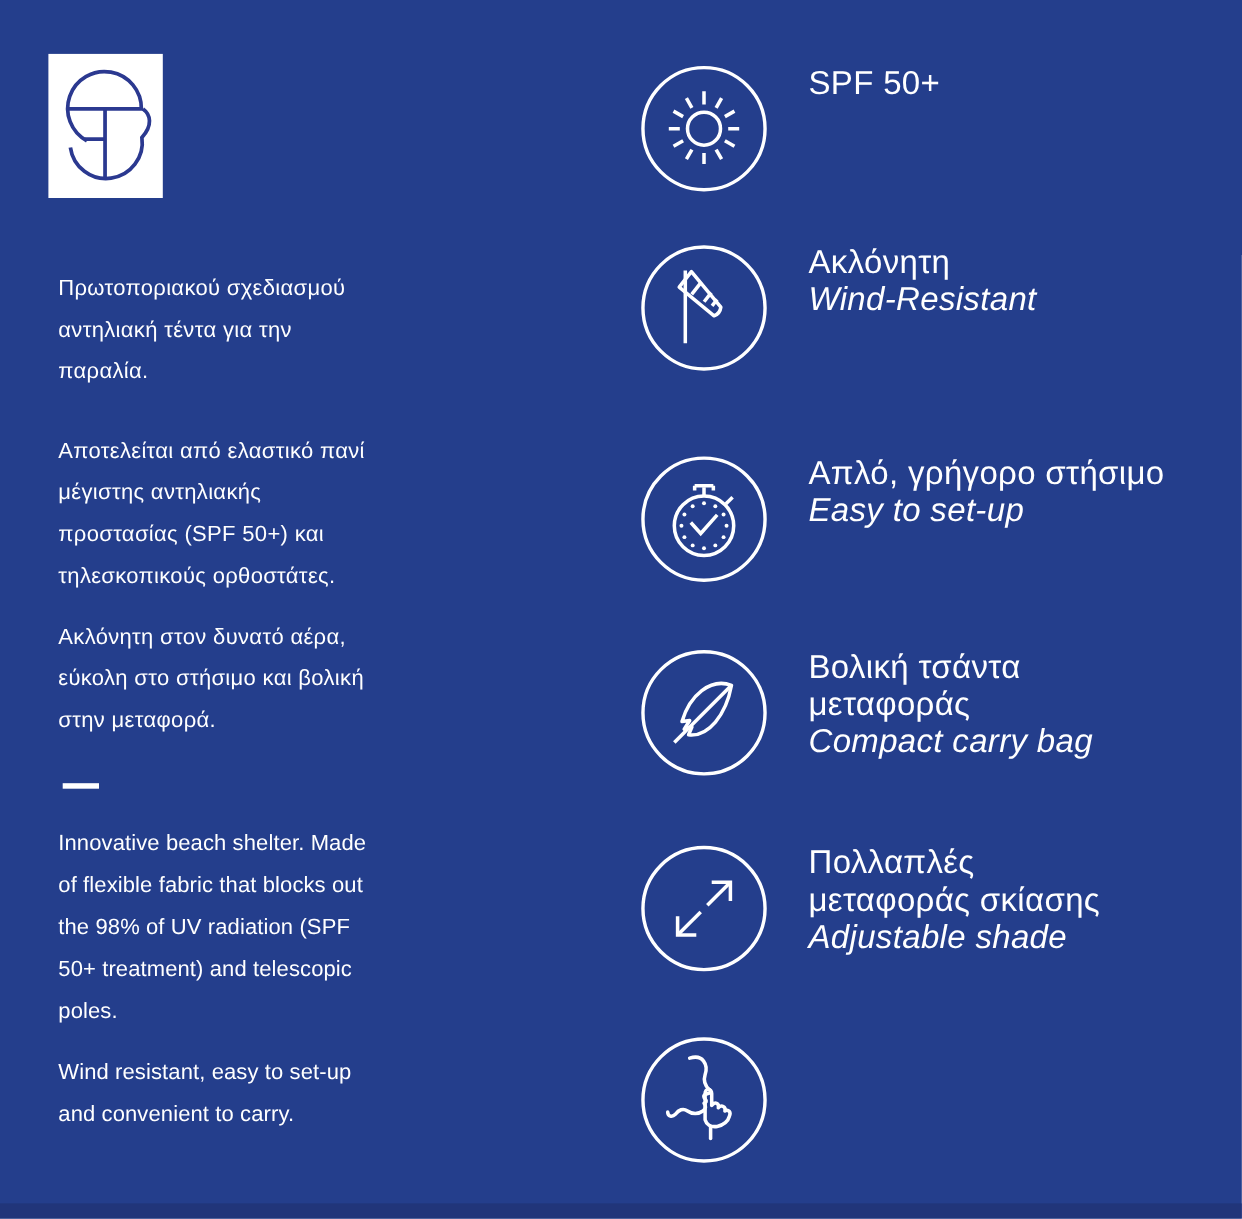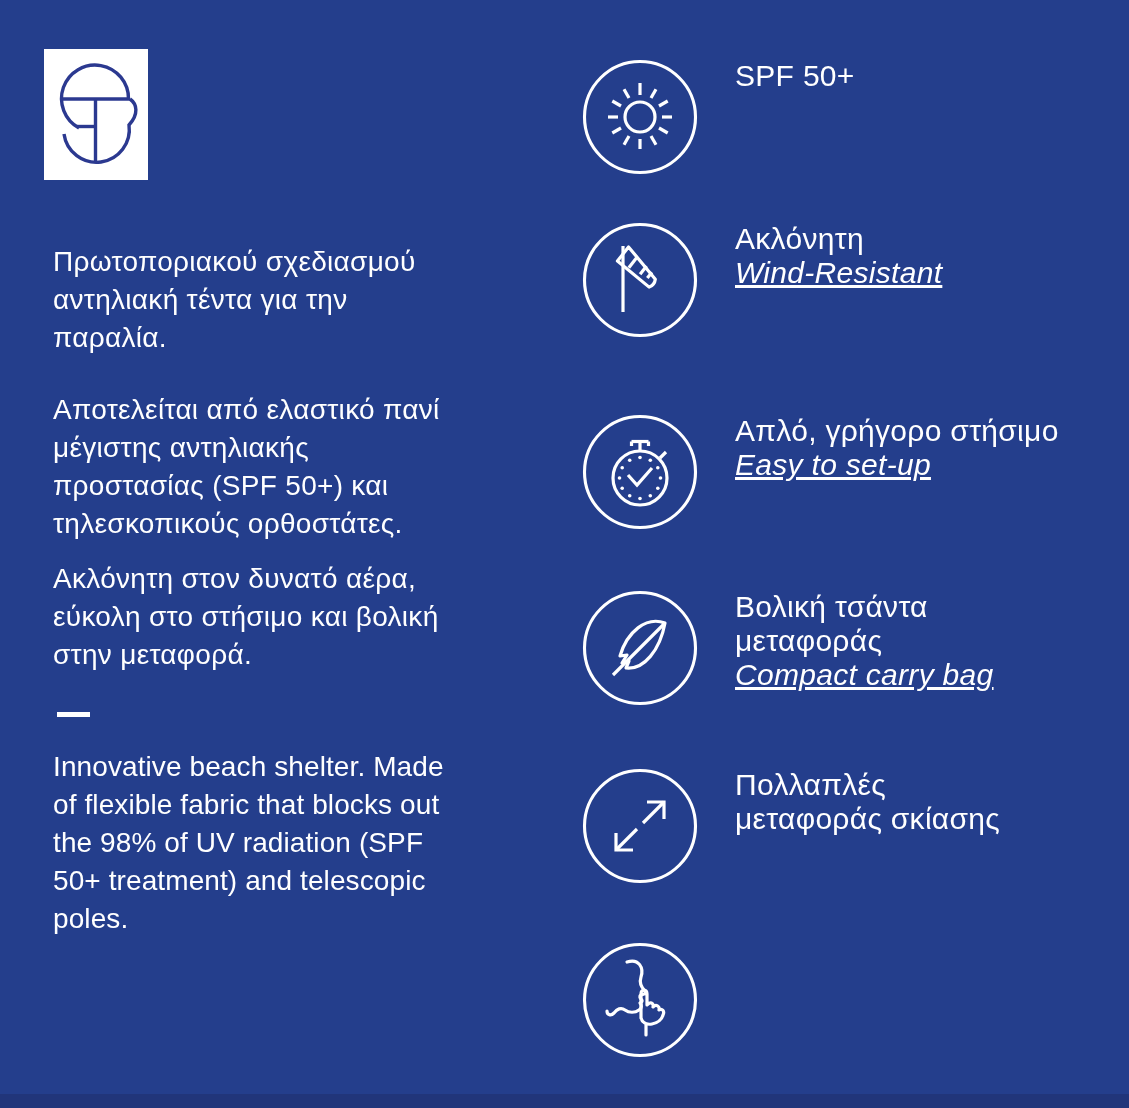--- a/index.html
+++ b/index.html
@@ -6,36 +6,36 @@
   #page{
     position:relative;width:1129px;height:1108px;overflow:hidden;
     font-family:"Liberation Sans",sans-serif;color:#fff;
   }
   
   .logo-box{position:absolute;left:44px;top:49px;width:104px;height:131px;background:#fff;}
   .logo-box svg{position:absolute;left:0;top:0;}
   
   .para{
     position:absolute;left:53px;width:520px;
-    font-size:28px;line-height:38px;letter-spacing:.3px;
+    font-size:20px;line-height:38px;letter-spacing:.3px;
     white-space:pre-line;
   }
   .para.it{letter-spacing:.1px;}
   #p1{top:243px}
   #p2{top:391px}
   #p3{top:560px}
   #p4{top:748px}
   #p5{top:956px}
   .dash{position:absolute;left:57px;top:712px;width:33px;height:5px;background:#fff;}
   
   .feature{position:absolute;left:582px;height:116px;display:flex;align-items:flex-start;}
   .feature .badge{width:116px;height:116px;flex:0 0 auto;}
   .feature .lbl{margin-left:37px;font-size:30px;line-height:34px;letter-spacing:.3px;}
   .feature .l1{white-space:pre-line;}
-  .feature .l2{font-style:italic;white-space:pre-line;text-decoration:underline;}
+  .feature .l2{font-style:italic;white-space:pre-line;}
   #f1{top:59px}
   #f2{top:222px}
   #f3{top:414px}
   #f4{top:590px}
   #f5{top:768px}
   #f6{top:942px}
   
   .badge *{stroke:#fff;fill:none;stroke-width:3.2;}
   .badge .ring{stroke-width:3.1;}
   .badge .dot{fill:#fff;stroke:none;}
@@ -67,20 +67,22 @@
 τηλεσκοπικούς ορθοστάτες.</div>
   <div class="para" id="p3">Ακλόνητη στον δυνατό αέρα,
 εύκολη στο στήσιμο και βολική
 στην μεταφορά.</div>
   <div class="dash"></div>
   <div class="para it" id="p4">Innovative beach shelter. Made
 of flexible fabric that blocks out
 the 98% of UV radiation (SPF
 50+ treatment) and telescopic
 poles.</div>
+  <div class="para it" id="p5">Wind resistant, easy to set-up
+and convenient to carry.</div>
 
   <div class="feature" id="f1">
     <svg class="badge" viewBox="-58 -58 116 116">
       <circle class="ring" r="55.5"></circle>
       <circle r="15"></circle>
       <line x1="22" y1="0" x2="32" y2="0"></line>
         <line x1="19" y1="11" x2="27.7" y2="16"></line>
       <line x1="11" y1="19" x2="16" y2="27.7"></line>
         <line x1="0" y1="22" x2="0" y2="32"></line>
       <line x1="-11" y1="19" x2="-16" y2="27.7"></line>
@@ -162,20 +164,21 @@
       <g stroke-width="3.4">
         <path d="M 24 -24 L 3 -3"></path>
         <path d="M -3 3 L -24 24"></path>
         <path d="M 7 -24 L 24 -24 L 24 -7"></path>
         <path d="M -7 24 L -24 24 L -24 7"></path>
       </g>
     </svg>
     <div class="lbl">
       <div class="l1">Πολλαπλές
 μεταφοράς σκίασης</div>
+      <div class="l2">Adjustable shade</div>
     </div>
   </div>
 
   <div class="feature" id="f6">
     <svg class="badge" viewBox="-58 -58 116 116">
       <circle class="ring" r="55.5"></circle>
       <g stroke-width="2.9" stroke-linecap="round" stroke-linejoin="round">
         <path d="M -13 -38 C -1 -42 4 -32 1 -23 C -1 -17 1 -13 5 -9 C 7 -7 6 -6 4 -6 L 1 -5 C -1 -4 0 -2 1 -1 C 3 1 2 2 0 3 C 2 5 2 8 -1 10 C -5 13 -11 13 -15 10 C -19 7 -23 9 -26 13 C -29 16 -33 15 -33 11"></path>
         <path d="M 1 18 L 1 -6 C 1 -11 7 -11 7 -6 L 7 5 C 10 1 14 3 13 7 C 16 4 20 6 19 10 C 22 8 25 11 23 15 C 22 19 18 23 12 24 C 6 25 2 22 1 18"></path>
         <line x1="6" y1="25" x2="6" y2="35"></line>

